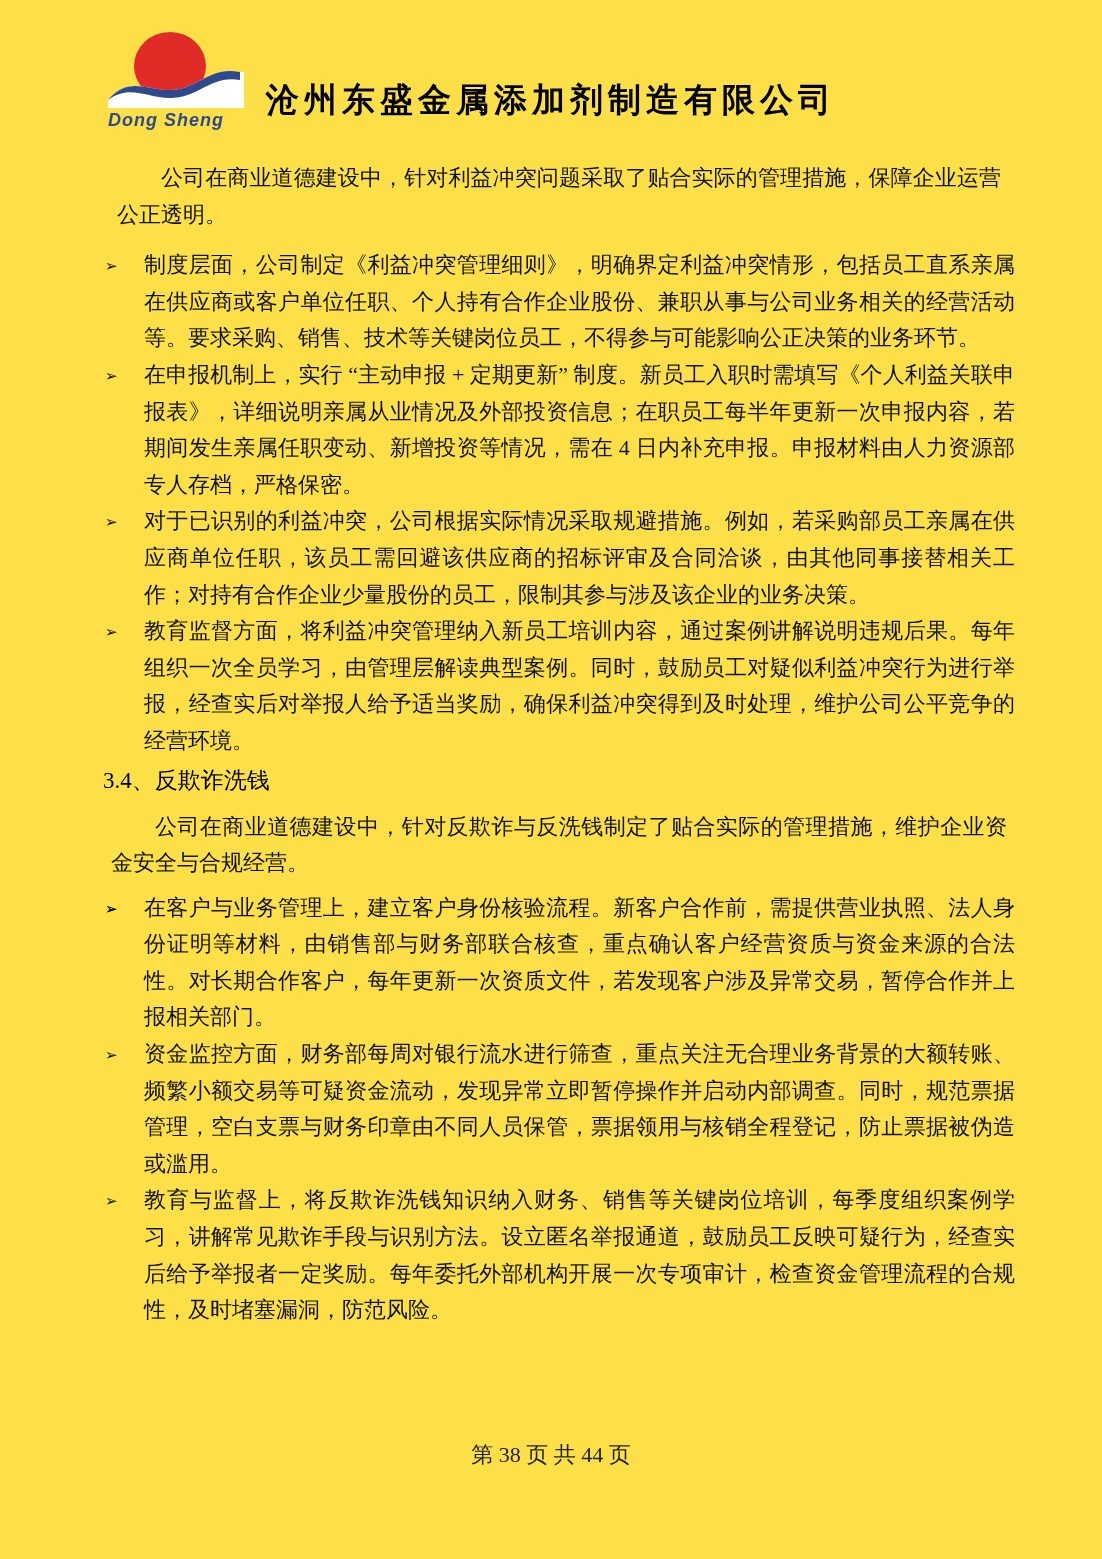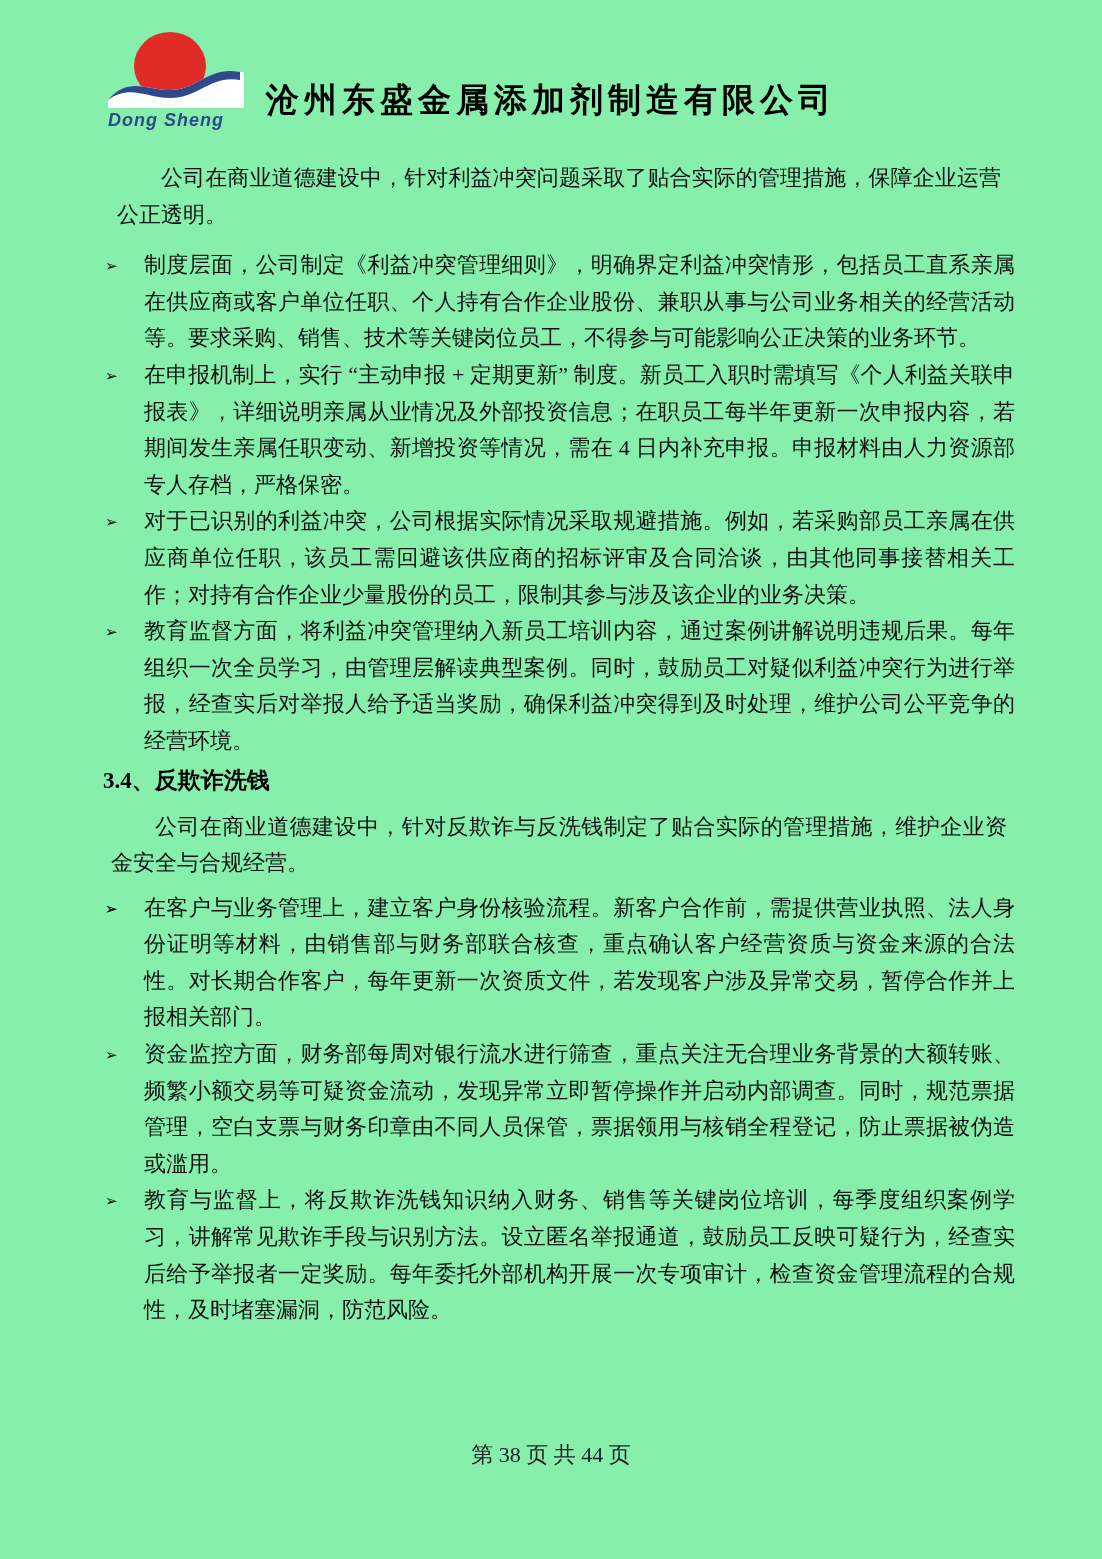--- a/index.html
+++ b/index.html
@@ -1,19 +1,19 @@
 <!DOCTYPE html>
 <html><head>
 <meta charset="utf-8">
 <style>
   html,body { margin:0; padding:0; background:#ffffff; }
   .page {
     position:relative;
     width:1102px; height:1559px;
-    background:#86efac;
+    background:#fde047;
     font-family:"Liberation Serif","DejaVu Serif",serif;
     color:#121212;
     overflow:hidden;
   }
   .logo { position:absolute; left:106px; top:26px; width:138px; height:106px; }
   .company-title {
     position:absolute; top:78px; left:0; width:100%;
     text-align:center; white-space:nowrap;
     font-size:33px; font-weight:bold; letter-spacing:5px;
     color:#000;
@@ -24,21 +24,21 @@
     text-align:justify; text-justify:inter-ideograph;
   }
   .para { text-indent:44px; }
   ul.bullets { margin:0; padding:0; list-style:none; }
   li.bullet { position:relative; padding-left:41px; }
   .bullet-marker {
     position:absolute; left:2px; top:1px;
     font-size:15px; line-height:36.6px;
     font-family:"DejaVu Sans",sans-serif; color:#000;
   }
-  .section-heading { font-size:23px; font-weight:bold; line-height:40px; color:#000; }
+  .section-heading { font-size:23px; font-weight:normal; line-height:40px; color:#000; }
   .section-heading .num { font-family:"Liberation Serif","DejaVu Serif",serif; }
   .section-heading .txt { font-family:"Liberation Sans","DejaVu Sans",sans-serif; }
   .footer {
     position:absolute; top:1440px; left:0; width:100%;
     text-align:center; font-size:22px; color:#222;
   }
 </style>
 </head>
 <body>
 

